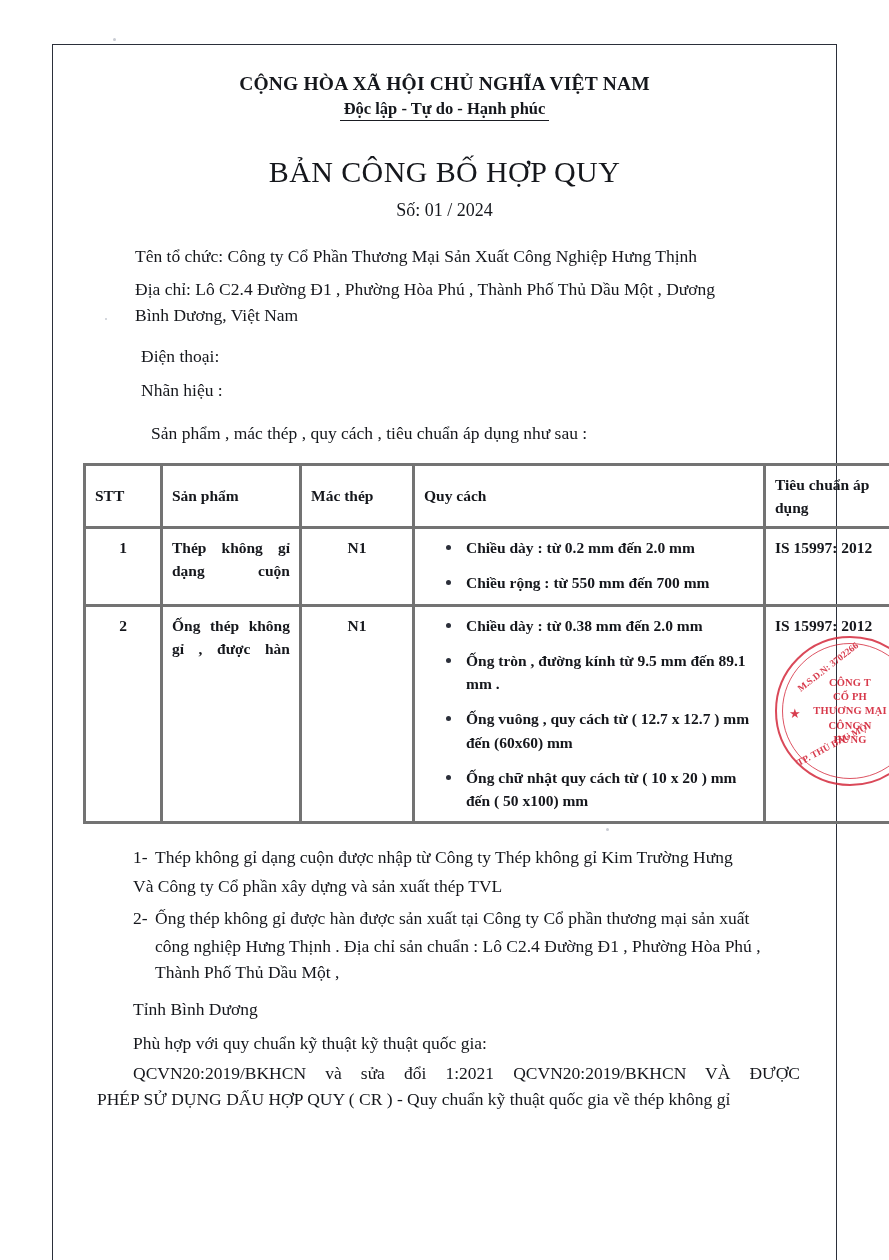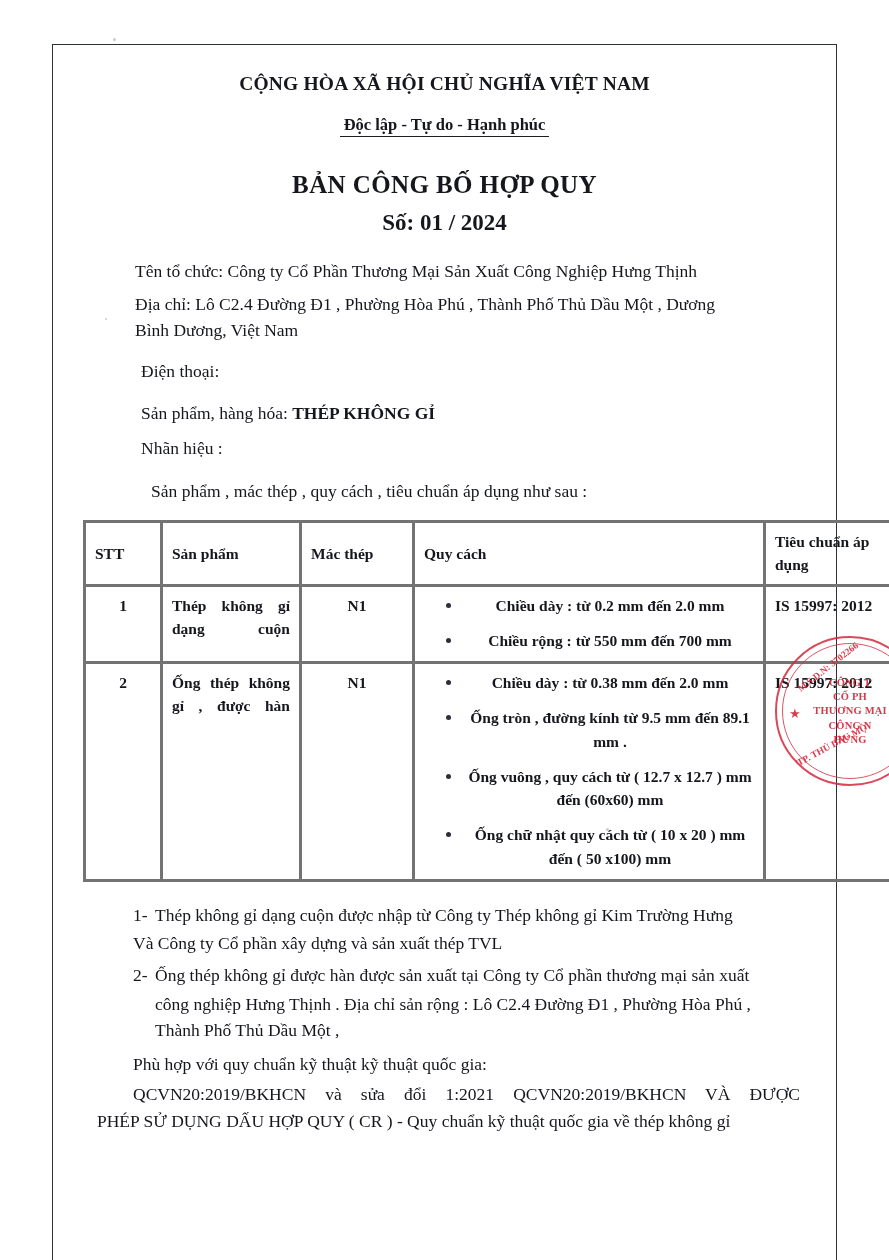--- a/index.html
+++ b/index.html
@@ -39,37 +39,36 @@
 
   .nation {
     font-size: 19.5px;
     font-weight: bold;
     letter-spacing: 0.2px;
     margin-top: 6px;
   }
   .motto {
     font-size: 16.5px;
     font-weight: bold;
-    margin-top: 20px;
+    margin-top: 4px;
     display: inline-block;
     border-bottom: 1.4px solid #1a1c22;
     padding: 0 4px 1px 4px;
     text-align: right;
   }
 
   .doc-title {
-    font-size: 25px;
-    font-weight: bold;
+    font-size: 30px;
+    font-weight: normal;
     margin-top: 34px;
     letter-spacing: 0.4px;
   }
   .doc-number {
-    font-size: 23px;
+    font-size: 18px;
     margin-top: 11px;
-    font-weight: bold;
   }
 
   .para {
     font-size: 17.5px;
     line-height: 1.52;
     margin-top: 14px;
   }
   .p-org { margin-left: 52px; margin-top: 22px; }
   .p-addr { margin-left: 52px; margin-top: 6px; }
   .p-phone { margin-left: 58px; margin-top: 14px; }
@@ -109,21 +108,20 @@
 
   ul.qc {
     margin: 0;
     padding-left: 20px;
     list-style: none;
   }
   ul.qc li {
     position: relative;
     padding-left: 22px;
     margin-bottom: 12px;
-    text-align: center;
   }
   ul.qc li:last-child { margin-bottom: 2px; }
   ul.qc li::before {
     content: "";
     position: absolute;
     left: 2px;
     top: 9px;
     width: 5px;
     height: 5px;
     background: #2b2f3a;
@@ -256,23 +254,20 @@
     <div class="para p-addr">
       <span>Địa chỉ: </span><span>Lô C2.4 Đường Đ1 , Phường Hòa Phú , Thành Phố Thủ Dầu Một , Dương</span>
       <div>Bình Dương, Việt Nam</div>
     </div>
 
     <div class="para p-phone">
       <span>Điện thoại:</span>
       <span></span>
     </div>
 
-    <div class="para p-prod">
-      <span>Sản phẩm, hàng hóa: </span><span class="b">THÉP KHÔNG GỈ</span>
-    </div>
 
     <div class="para p-brand">
       <span>Nhãn hiệu :</span>
       <span></span>
     </div>
 
     <div class="para p-intro">Sản phẩm , mác thép , quy cách , tiêu chuẩn áp dụng như sau :</div>
 
     <table class="spec">
       <thead>
@@ -318,23 +313,24 @@
       <div class="note-row">
         <div class="note-num">1-</div>
         <div class="note-body">Thép không gỉ dạng cuộn được nhập từ Công ty Thép không gỉ Kim Trường Hưng</div>
       </div>
       <div class="note-cont">Và Công ty Cổ phần xây dựng và sản xuất thép TVL</div>
 
       <div class="note-row" style="margin-top:6px;">
         <div class="note-num">2-</div>
         <div class="note-body">Ống thép không gỉ được hàn được sản xuất tại Công ty Cổ phần thương mại sản xuất</div>
       </div>
-      <div class="note-cont2">công nghiệp Hưng Thịnh . Địa chỉ sản rộng : Lô C2.4 Đường Đ1 , Phường Hòa Phú ,</div>
+      <div class="note-cont2">công nghiệp Hưng Thịnh . Địa chỉ sản chuẩn : Lô C2.4 Đường Đ1 , Phường Hòa Phú ,</div>
       <div class="note-cont2">Thành Phố Thủ Dầu Một ,</div>
 
+      <div class="p-tinh">Tỉnh Bình Dương</div>
       <div class="p-phuhop">Phù hợp với quy chuẩn kỹ thuật kỹ thuật quốc gia:</div>
       <div class="p-qcvn">QCVN20:2019/BKHCN và sửa đổi 1:2021  QCVN20:2019/BKHCN VÀ ĐƯỢC</div>
       <div class="p-qcvn2">PHÉP SỬ DỤNG DẤU HỢP QUY ( CR ) -  Quy chuẩn kỹ thuật quốc gia về thép không gỉ</div>
     </div>
 
   </div>
 </div>
 
 <div class="stamp-clip">
   <div class="stamp stamp-shift" style="left:0; top:16px;">

